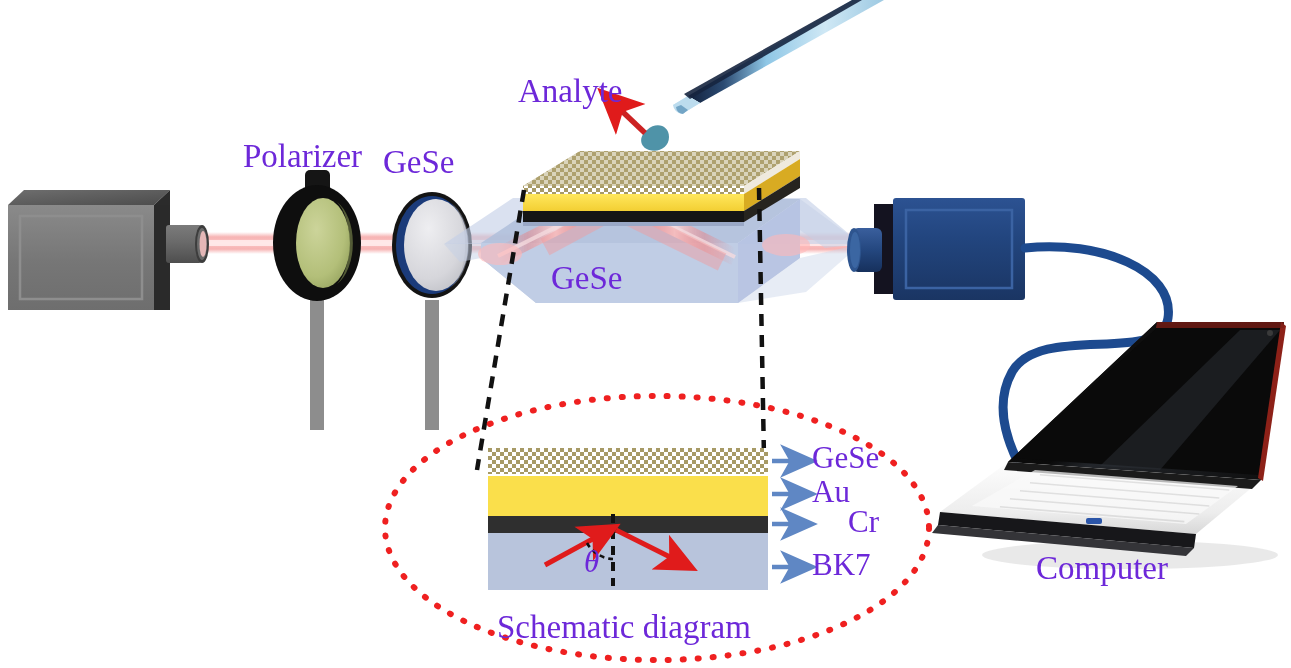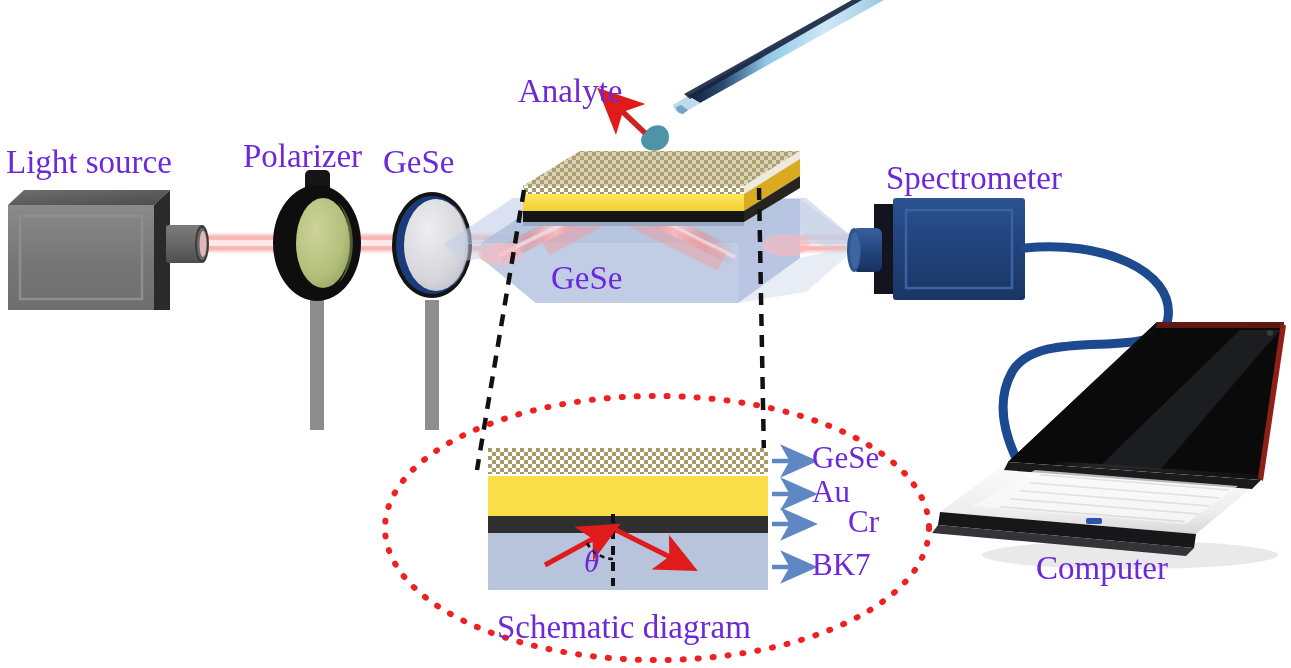--- a/index.html
+++ b/index.html
@@ -282,26 +282,24 @@
 
     <path d="M587,543 a31,31 0 0 0 26,16" fill="none" stroke="#111" stroke-width="2.6" stroke-dasharray="5 4"></path>
 
     <line x1="772" y1="461" x2="808" y2="461" stroke="#5f87c4" stroke-width="4.5" marker-end="url(#mBlue)"></line>
     <line x1="772" y1="494" x2="808" y2="494" stroke="#5f87c4" stroke-width="4.5" marker-end="url(#mBlue)"></line>
     <line x1="772" y1="524" x2="808" y2="524" stroke="#5f87c4" stroke-width="4.5" marker-end="url(#mBlue)"></line>
     <line x1="772" y1="567" x2="808" y2="567" stroke="#5f87c4" stroke-width="4.5" marker-end="url(#mBlue)"></line>
   </g>
 </svg>
 
-<div class="lbl lbl-xl" style="left:6px;  top:146px;">Light source</div>
 <div class="lbl lbl-xl" style="left:243px; top:140px;">Polarizer</div>
 <div class="lbl lbl-xl" style="left:383px; top:146px;">GeSe</div>
 <div class="lbl lbl-xl" style="left:518px; top:75px;">Analyte</div>
 <div class="lbl lbl-xl" style="left:551px; top:262px;">GeSe</div>
-<div class="lbl lbl-xl" style="left:886px; top:162px;">Spectrometer</div>
 <div class="lbl lbl-xl" style="left:1036px;top:552px;">Computer</div>
 
 <div class="lbl lbl-lg" style="left:812px; top:442px;">GeSe</div>
 <div class="lbl lbl-lg" style="left:812px; top:476px;">Au</div>
 <div class="lbl lbl-lg" style="left:848px; top:506px;">Cr</div>
 <div class="lbl lbl-lg" style="left:812px; top:549px;">BK7</div>
 
 <div class="lbl lbl-theta" style="left:584px; top:546px;">θ</div>
 <div class="lbl lbl-xl" style="left:497px; top:611px;">Schematic diagram</div>
 

